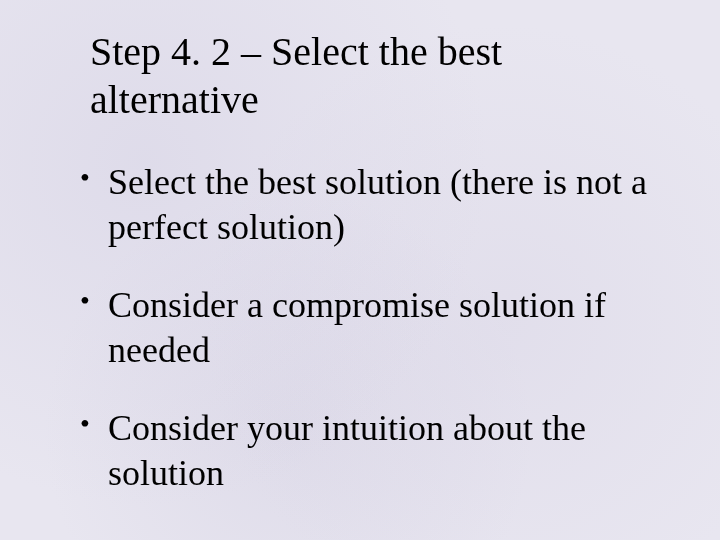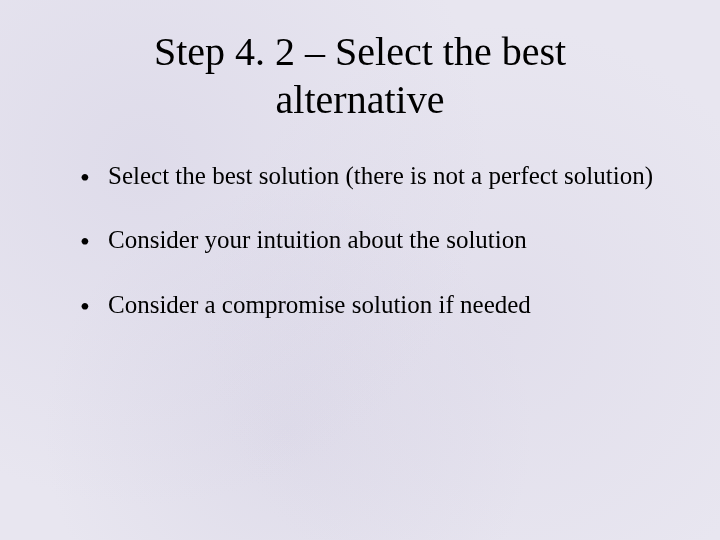--- a/index.html
+++ b/index.html
@@ -18,50 +18,49 @@
       font-family: "Times New Roman", Times, serif;
       color: #000;
       overflow: hidden;
     }
     .slide {
       width: 100%;
       height: 100%;
       padding: 28px 50px 40px 50px;
     }
     .title {
-      text-align: center;
       font-size: 40px;
       font-weight: normal;
       line-height: 1.2;
       margin-bottom: 36px;
       padding: 0 40px;
     }
     .bullets {
       list-style: none;
       padding-left: 30px;
     }
     .bullets li {
       position: relative;
-      font-size: 25px;
+      font-size: 36px;
       line-height: 1.25;
       padding-left: 28px;
       margin-bottom: 4px;
       margin-top: 33px;
     }
     .bullets li::before {
       content: "•";
       position: absolute;
       left: 0;
       top: 0;
       font-size: 28px;
     }
   </style>
 </head>
 <body>
 
 <div class="slide">
   <h1 class="title">Step 4. 2 – Select the best alternative</h1>
   <ul class="bullets">
     <li>Select the best solution  (there is not a perfect solution)</li>
+    <li>Consider a compromise solution if needed</li>
     <li>Consider your intuition about the solution</li>
-    <li>Consider a compromise solution if needed</li>
   </ul>
 </div>
 
 </body></html>

